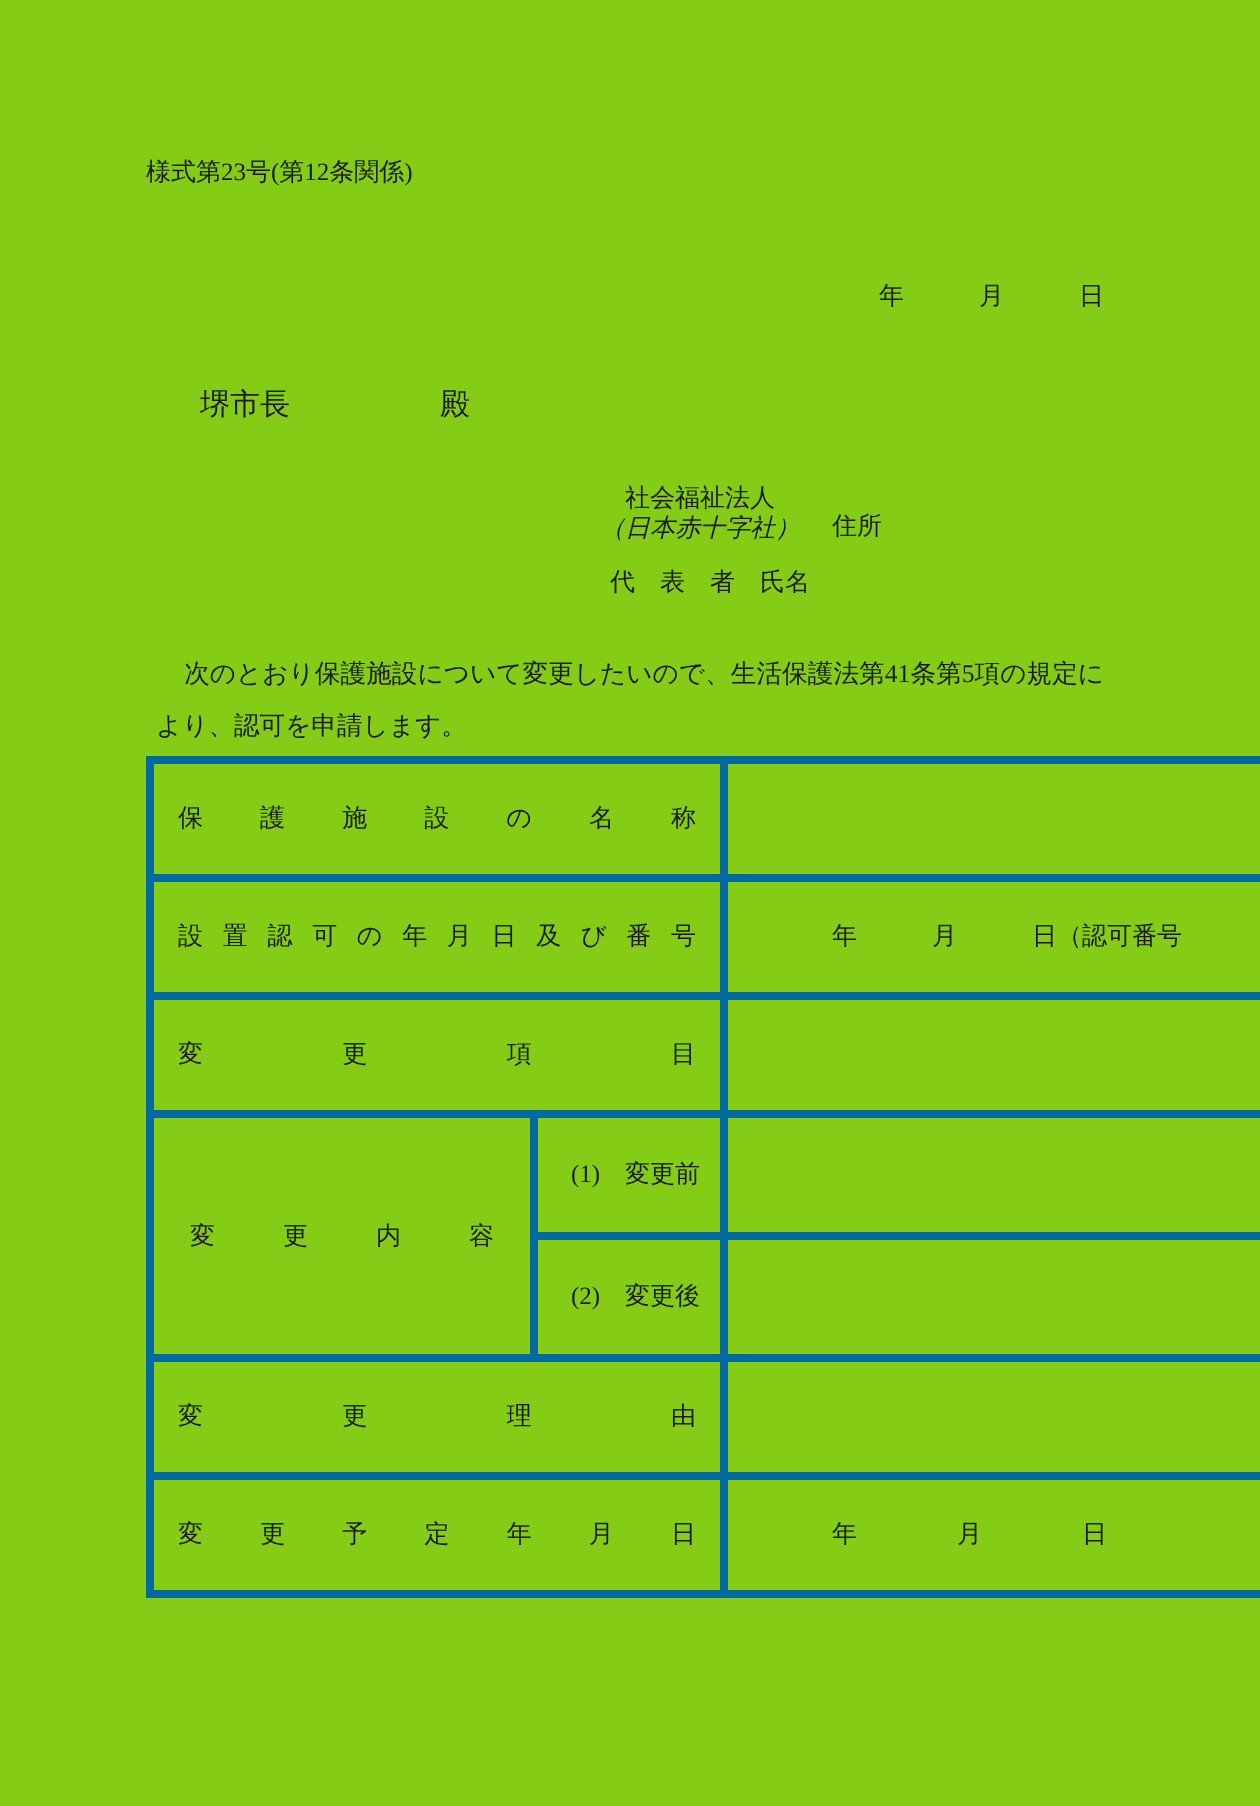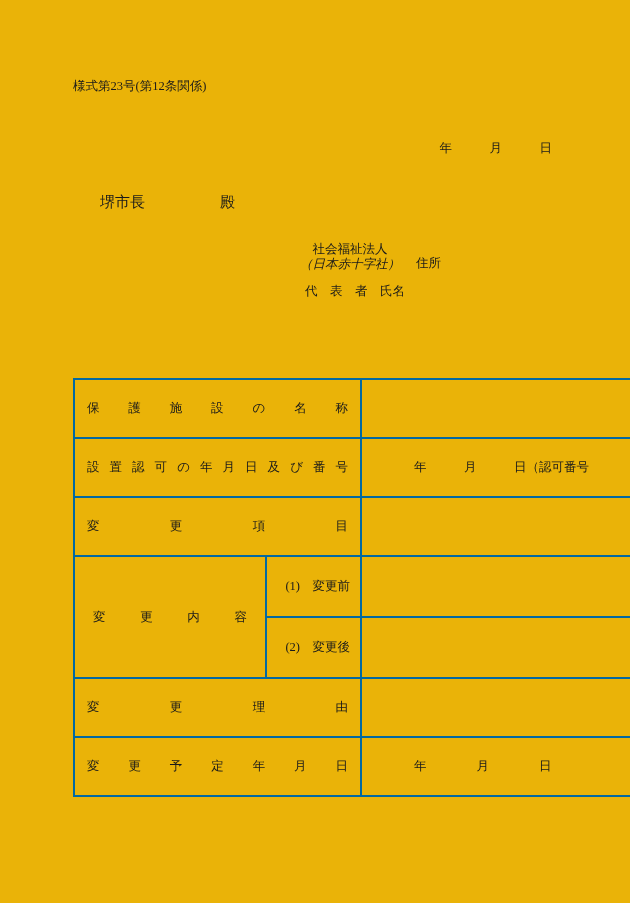--- a/index.html
+++ b/index.html
@@ -13,21 +13,21 @@
     height: 903px;
     position: relative;
     font-family: "Liberation Serif", "DejaVu Serif", serif;
     color: #1a1a1a;
     overflow: hidden;
   }
 
   .page {
     position: absolute;
     inset: 0;
-    background: #eab308;
+    background: #84cc16;
     padding-left: 30px;
   }
 
   
   .form-no {
     position: absolute;
     left: 73px;
     top: 78px;
     font-size: 12.5px;
     letter-spacing: 0px;
@@ -110,21 +110,21 @@
   .form-table {
     position: absolute;
     left: 73px;
     top: 378px;
     width: 479px;
     border-collapse: collapse;
     table-layout: fixed;
     font-size: 12.5px;
   }
   .form-table td {
-    border: 2px solid #0369a1;
+    border: 4px solid #0369a1;
     padding: 0;
     vertical-align: middle;
   }
   .col-label  { width: 192px; }
   .col-sub    { width: 95px; }
   .col-value  { width: 287px; }
 
   .lbl {
     display: block;
     padding: 0 12px;
@@ -181,20 +181,21 @@
     <div class="applicant-org-row">
       <div class="applicant-org">
         <span class="line1">社会福祉法人</span>
         <span class="line2">（日本赤十字社）</span>
       </div>
       <div class="applicant-jusho">住所</div>
     </div>
     <div class="applicant-rep">代　表　者　氏名</div>
   </div>
 
+  <div class="body-text">次のとおり保護施設について変更したいので、生活保護法第41条第5項の規定により、認可を申請します。</div>
 
   <table class="form-table">
     <colgroup>
       <col class="col-label">
       <col class="col-sub">
       <col class="col-value">
     </colgroup>
     <tbody>
 
       <tr class="row-h1">

